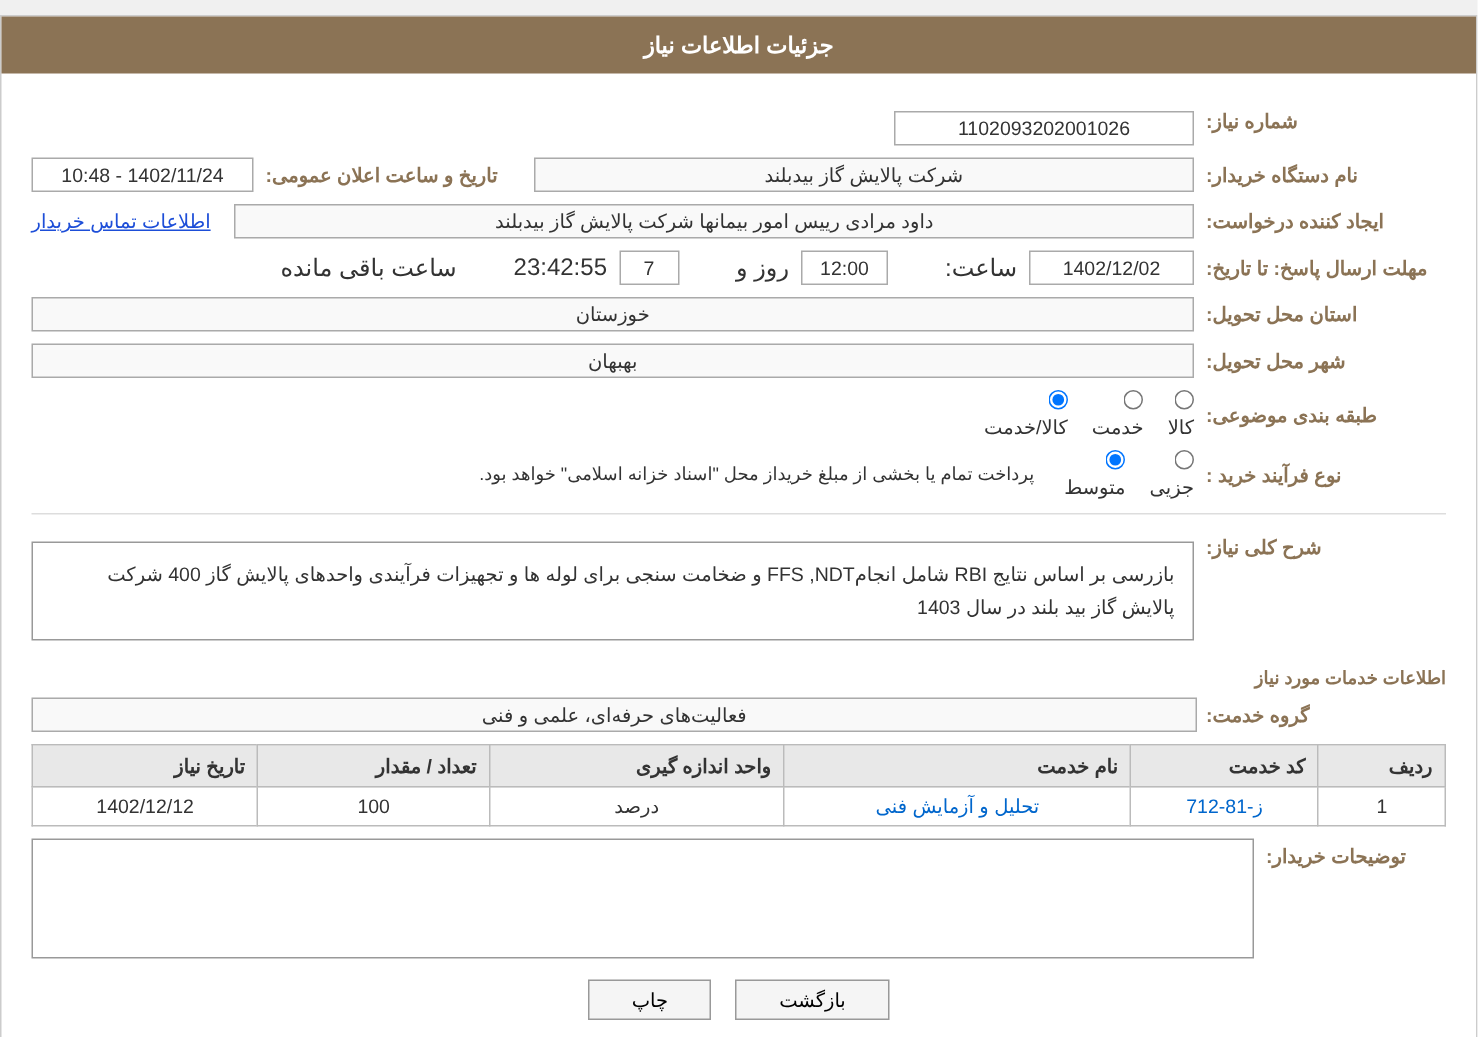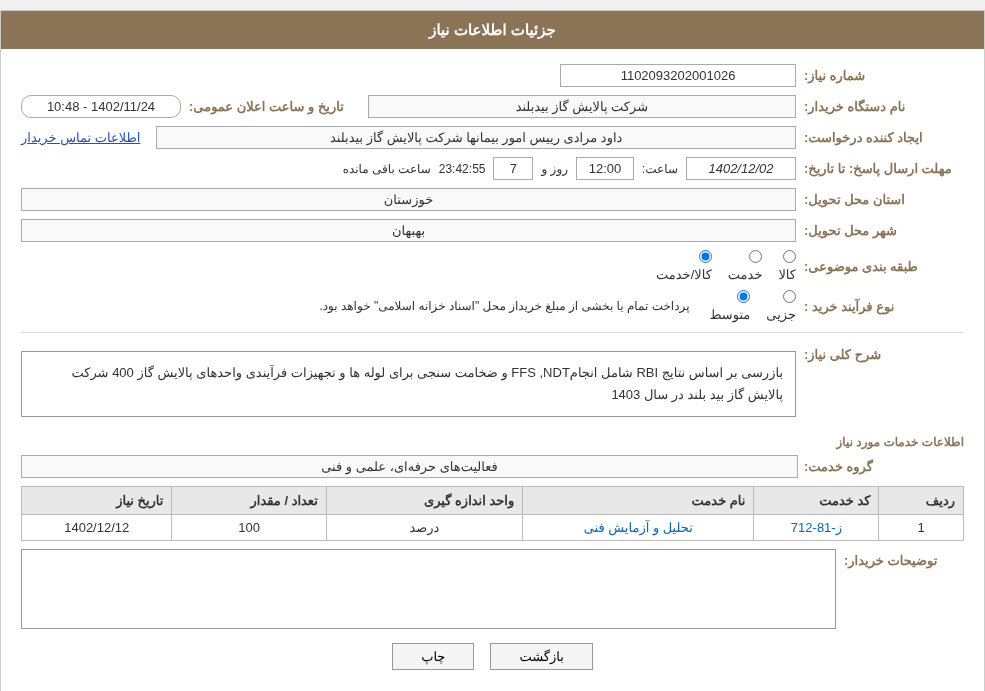--- a/index.html
+++ b/index.html
@@ -44,33 +44,35 @@
     .input-field {
       border: 1px solid #aaa;
       padding: 3px 6px;
       background: #fff;
       min-height: 22px;
     }
     .input-wide {
       flex: 1;
     }
     .input-fixed {
-      width: 236px;
+      width: 200px;
+      margin-top: 10px;
     }
     .row-spacer {
       flex: 1;
     }
     .link-text {
       color: #1d4ed8;
       cursor: pointer;
       text-decoration: underline;
     }
     .small-label {
       white-space: nowrap;
-      font-size: 12px;
+      font-size: 16px;
+      margin-left: 30px;
     }
     .radio-group {
       display: flex;
       align-items: center;
       gap: 16px;
     }
     .radio-item {
       display: flex;
       align-items: flex-start;
       gap: 4px;
@@ -181,32 +183,32 @@
     <div class="form-row">
       <span class="label">شماره نیاز:</span>
       <div class="input-field input-fixed" style="text-align:center;">1102093202001026</div>
       <div class="row-spacer"></div>
     </div>
 
     <div class="form-row">
       <span class="label">نام دستگاه خریدار:</span>
       <div class="input-field input-wide shaded-input" style="text-align:center;">شرکت پالایش گاز بیدبلند</div>
       <span class="label" style="min-width:auto; margin-right:16px;">تاریخ و ساعت اعلان عمومی:</span>
-      <div class="input-field" style="width:160px; text-align:center;border-radius:10px;">1402/11/24 - 10:48</div>
+      <div class="input-field" style="width:148px; text-align:center;">1402/11/24 - 10:48</div>
     </div>
 
     <div class="form-row">
       <span class="label">ایجاد کننده درخواست:</span>
       <div class="input-field input-wide shaded-input" style="text-align:center;">داود مرادی رییس امور بیمانها شرکت پالایش گاز بیدبلند</div>
       <span class="link-text" style="white-space:nowrap; margin-right:8px;">اطلاعات تماس خریدار</span>
     </div>
 
     <div class="form-row">
       <span class="label">مهلت ارسال پاسخ: تا تاریخ:</span>
-      <div class="input-field" style="width:110px; text-align:center;font-style:italic;">1402/12/02</div>
+      <div class="input-field" style="width:110px; text-align:center;">1402/12/02</div>
       <span class="small-label">ساعت:</span>
       <div class="input-field" style="width:58px; text-align:center;">12:00</div>
       <span class="small-label">روز و</span>
       <div class="input-field" style="width:40px; text-align:center;">7</div>
       <span class="small-label">23:42:55</span>
       <span class="small-label">ساعت باقی مانده</span>
     </div>
 
     <div class="form-row">
       <span class="label">استان محل تحویل:</span>

